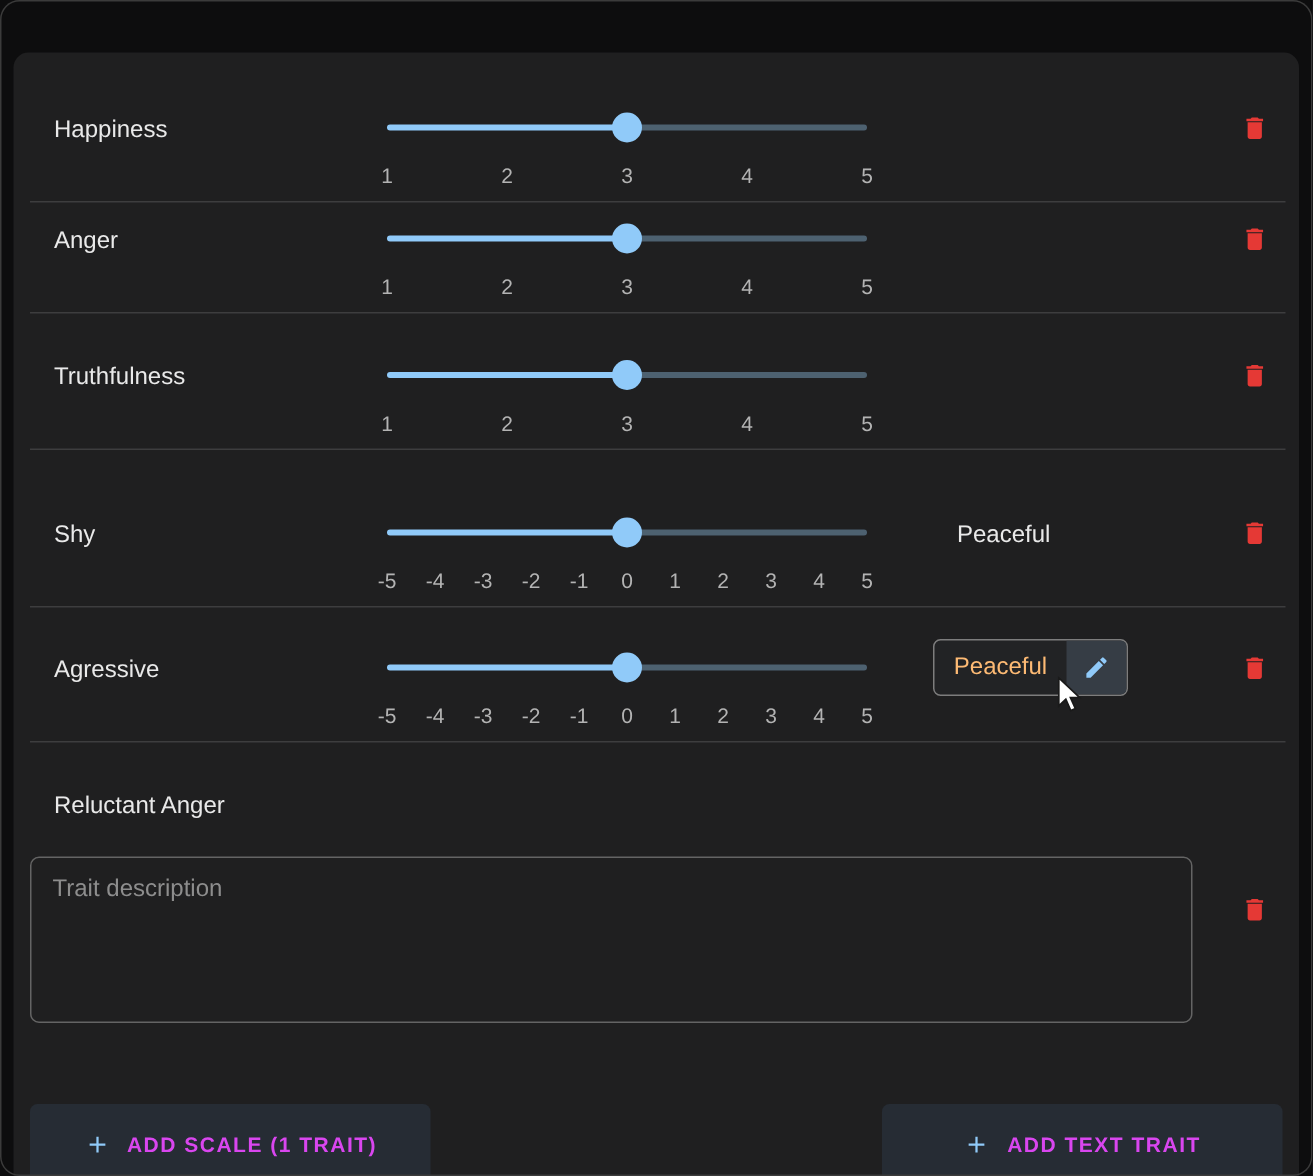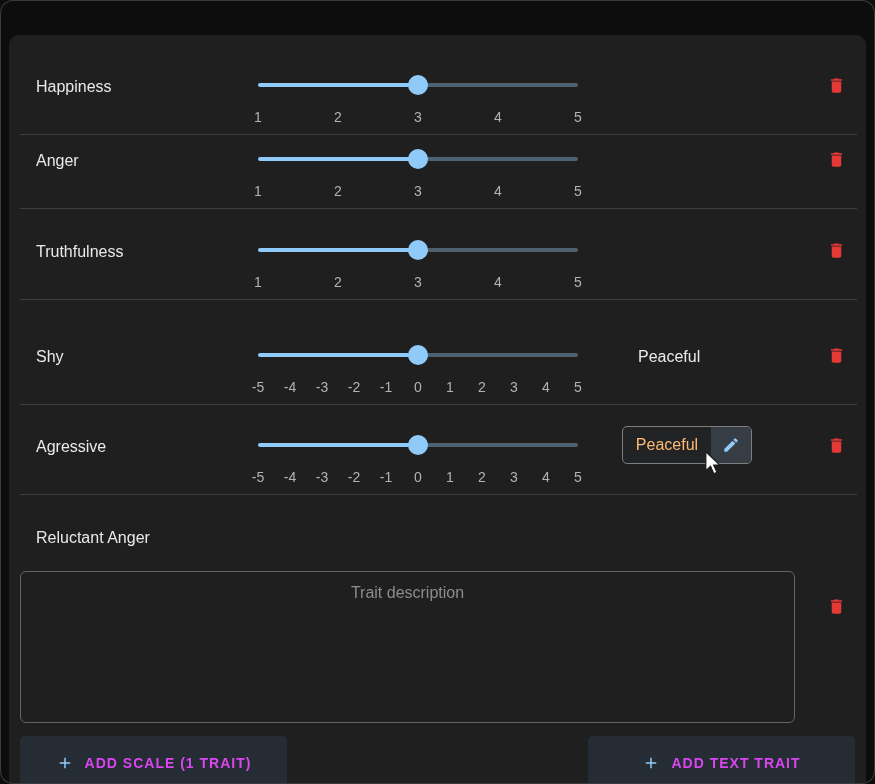--- a/index.html
+++ b/index.html
@@ -38,23 +38,23 @@
   .edit-box{position:absolute;left:613px;top:21px;width:130px;height:38px;
     border:1px solid #7d7d7d;border-radius:5px;box-sizing:border-box;
     display:flex;overflow:hidden;background:#222325;}
   .edit-box-label{flex:1;display:flex;align-items:center;justify-content:center;
     font-size:16px;color:#fdba74;}
   .edit-btn{width:40px;background:#363d45;border:none;padding:0;cursor:pointer;
     display:flex;align-items:center;justify-content:center;}
   
   .text-trait-label{position:absolute;left:27px;top:492px;height:22px;line-height:22px;
     font-size:16px;color:#e9e9e9;}
-  .trait-description{position:absolute;left:11px;top:536px;width:775px;height:152px;
+  .trait-description{position:absolute;left:11px;top:536px;width:775px;height:111px;
     box-sizing:border-box;background:transparent;border:1px solid #646464;border-radius:6px;
-    padding:12px 14px;font:16px "Liberation Sans",sans-serif;color:#dddddd;resize:none;outline:none;text-align:center;}
+    padding:12px 14px;font:16px "Liberation Sans",sans-serif;color:#dddddd;resize:none;outline:none;}
   .trait-description::placeholder{color:#8d8d8d;}
   .text-trash{left:813px;top:558px;}
   
   .add-btn{position:absolute;top:701px;width:267px;height:53px;
     background:#262c34;border:none;border-radius:5px;cursor:pointer;
     color:#d946ef;font-family:"Liberation Sans",sans-serif;font-size:14px;font-weight:700;
     letter-spacing:1px;display:flex;align-items:center;justify-content:center;gap:11px;}
   .btn-1{left:11px}.btn-2{left:295px}.btn-3{left:579px}
   
   .mouse-cursor{position:absolute;left:696px;top:416px;width:16px;height:24px;z-index:60;pointer-events:none;}

